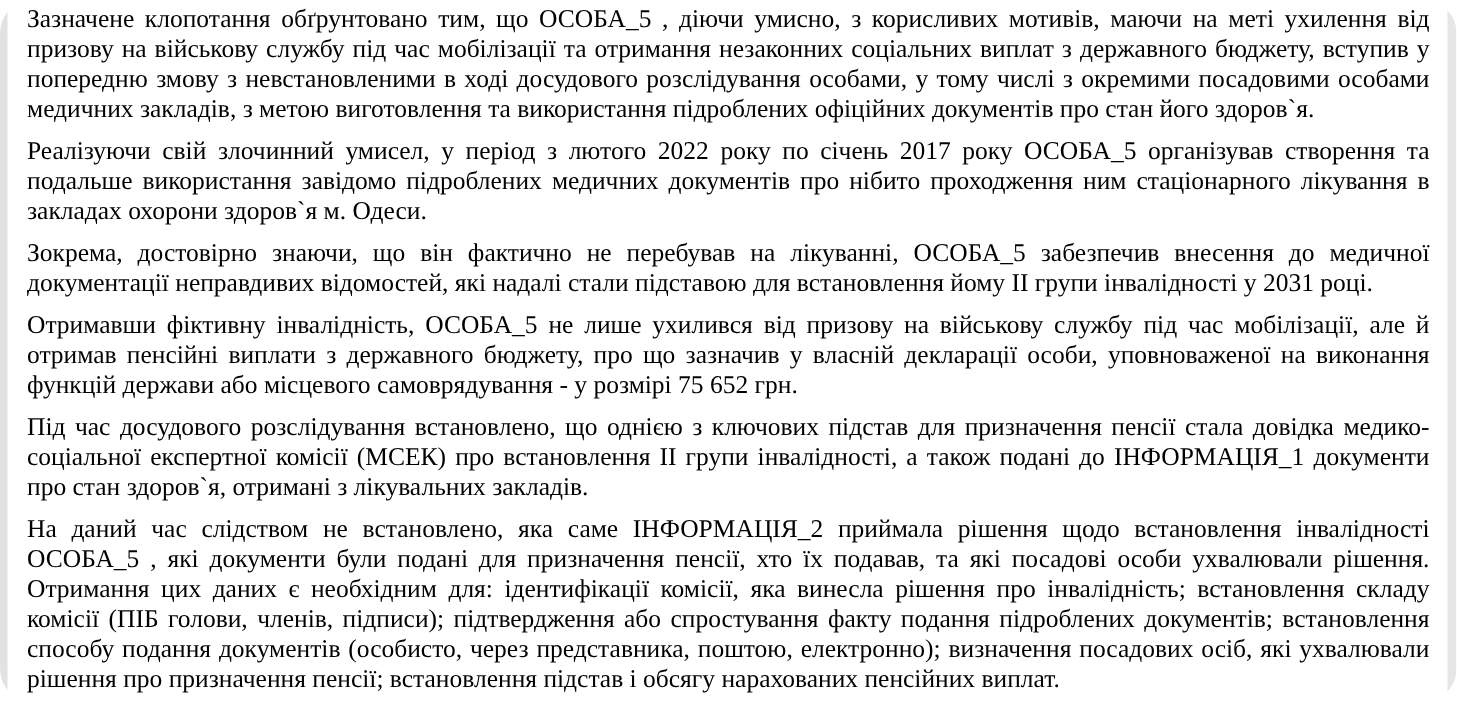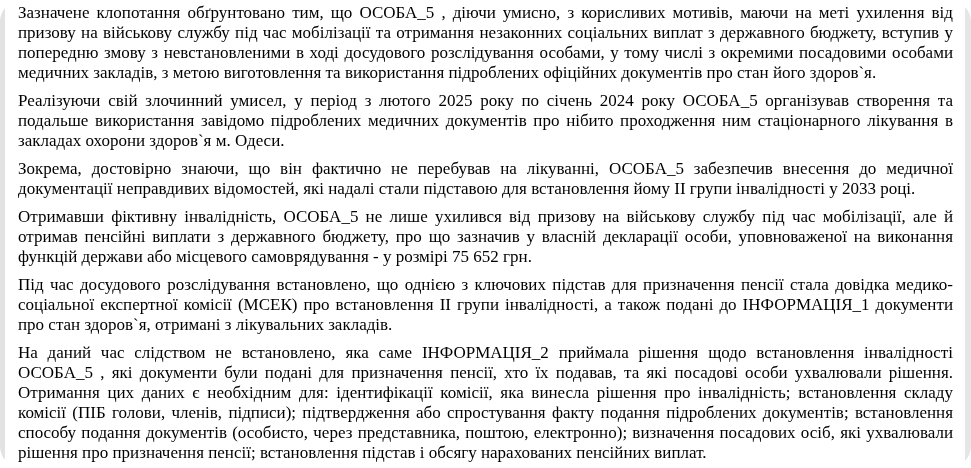--- a/index.html
+++ b/index.html
@@ -48,19 +48,19 @@
   }
 </style>
 </head>
 <body>
 
 <div class="page">
   <div class="edge-strip edge-left"></div>
   <div class="edge-strip edge-right"></div>
   <div class="content">
     <p>Зазначене клопотання обґрунтовано тим, що ОСОБА_5 , діючи умисно, з корисливих мотивів, маючи на меті ухилення від призову на військову службу під час мобілізації та отримання незаконних соціальних виплат з державного бюджету, вступив у попередню змову з невстановленими в ході досудового розслідування особами, у тому числі з окремими посадовими особами медичних закладів, з метою виготовлення та використання підроблених офіційних документів про стан його здоров`я.</p>
-    <p>Реалізуючи свій злочинний умисел, у період з лютого 2025 року по січень 2024 року ОСОБА_5 організував створення та подальше використання завідомо підроблених медичних документів про нібито проходження ним стаціонарного лікування в закладах охорони здоров`я м. Одеси.</p>
-    <p>Зокрема, достовірно знаючи, що він фактично не перебував на лікуванні, ОСОБА_5 забезпечив внесення до медичної документації неправдивих відомостей, які надалі стали підставою для встановлення йому ІІ групи інвалідності у 2033 році.</p>
+    <p>Реалізуючи свій злочинний умисел, у період з лютого 2022 року по січень 2017 року ОСОБА_5 організував створення та подальше використання завідомо підроблених медичних документів про нібито проходження ним стаціонарного лікування в закладах охорони здоров`я м. Одеси.</p>
+    <p>Зокрема, достовірно знаючи, що він фактично не перебував на лікуванні, ОСОБА_5 забезпечив внесення до медичної документації неправдивих відомостей, які надалі стали підставою для встановлення йому ІІ групи інвалідності у 2031 році.</p>
     <p>Отримавши фіктивну інвалідність, ОСОБА_5 не лише ухилився від призову на військову службу під час мобілізації, але й отримав пенсійні виплати з державного бюджету, про що зазначив у власній декларації особи, уповноваженої на виконання функцій держави або місцевого самоврядування - у розмірі 75 652 грн.</p>
     <p>Під час досудового розслідування встановлено, що однією з ключових підстав для призначення пенсії стала довідка медико-соціальної експертної комісії (МСЕК) про встановлення ІІ групи інвалідності, а також подані до ІНФОРМАЦІЯ_1 документи про стан здоров`я, отримані з лікувальних закладів.</p>
     <p>На даний час слідством не встановлено, яка саме ІНФОРМАЦІЯ_2 приймала рішення щодо встановлення інвалідності ОСОБА_5 , які документи були подані для призначення пенсії, хто їх подавав, та які посадові особи ухвалювали рішення. Отримання цих даних є необхідним для: ідентифікації комісії, яка винесла рішення про інвалідність; встановлення складу комісії (ПІБ голови, членів, підписи); підтвердження або спростування факту подання підроблених документів; встановлення способу подання документів (особисто, через представника, поштою, електронно); визначення посадових осіб, які ухвалювали рішення про призначення пенсії; встановлення підстав і обсягу нарахованих пенсійних виплат.</p>
   </div>
 </div>
 
 </body></html>

